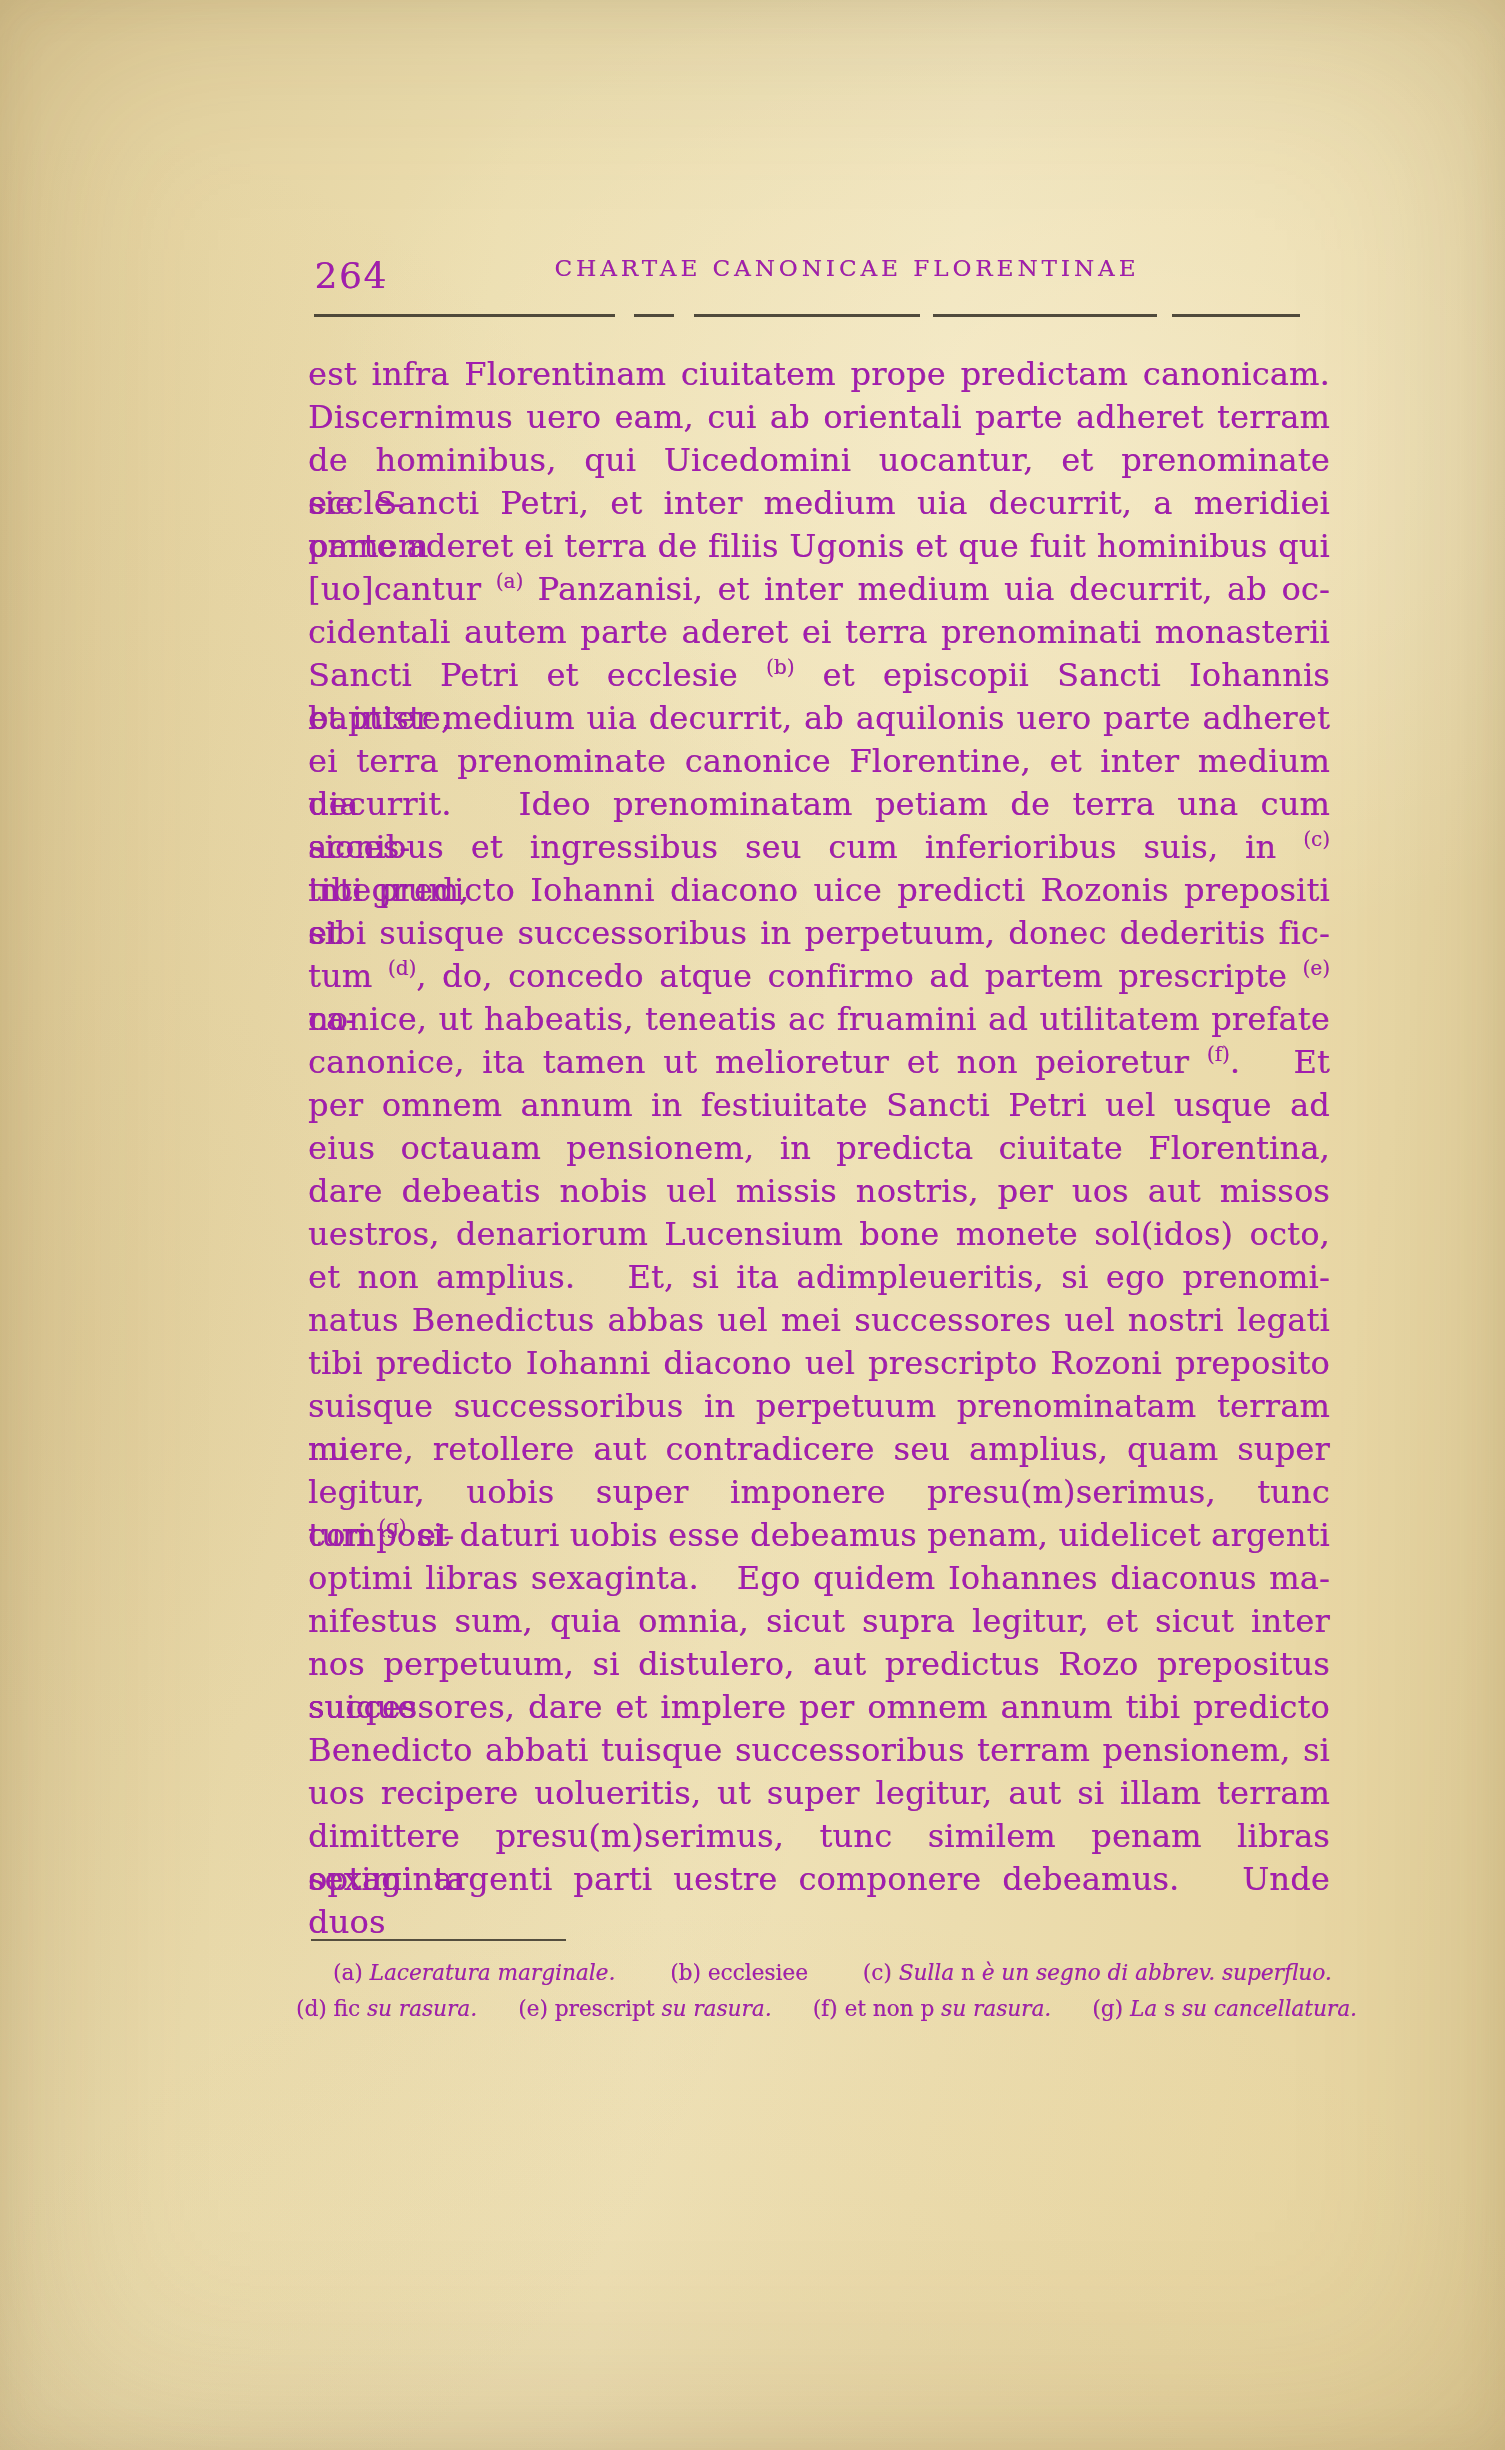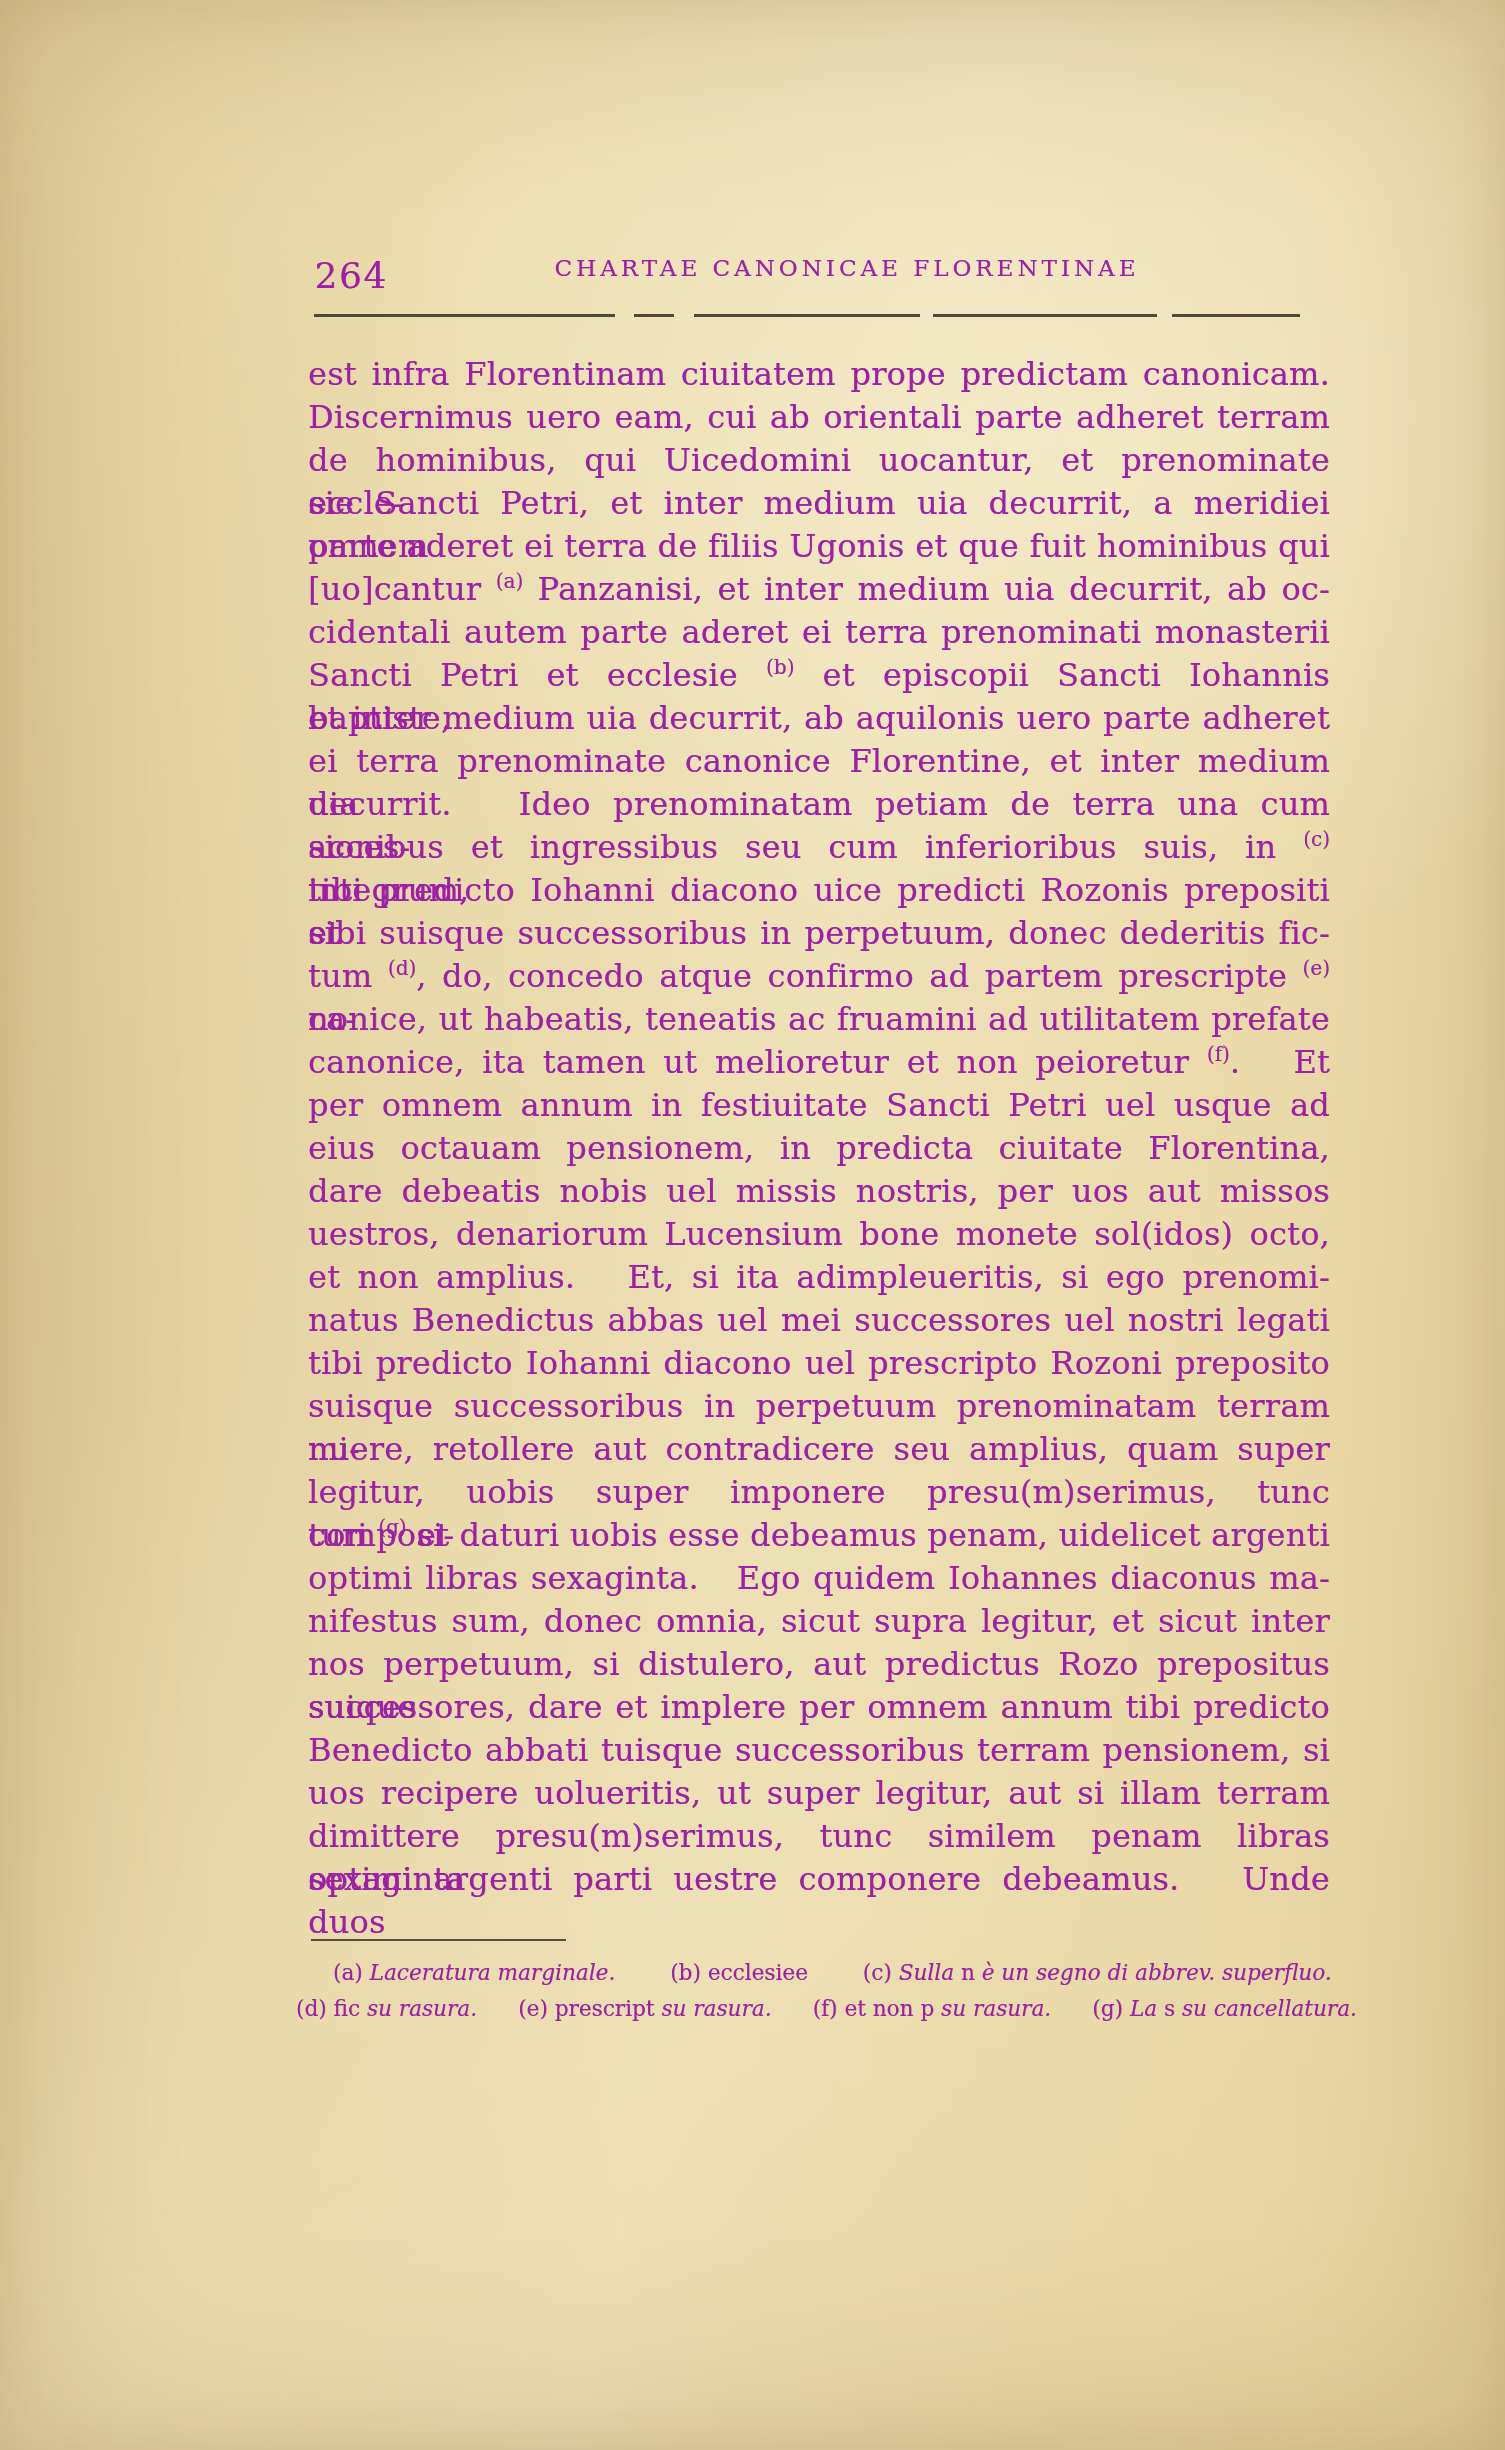--- a/index.html
+++ b/index.html
@@ -99,21 +99,21 @@
     <div class="line">dare debeatis nobis uel missis nostris, per uos aut missos</div>
     <div class="line">uestros, denariorum Lucensium bone monete sol(idos) octo,</div>
     <div class="line">et non amplius.   Et, si ita adimpleueritis, si ego prenomi-</div>
     <div class="line">natus Benedictus abbas uel mei successores uel nostri legati</div>
     <div class="line">tibi predicto Iohanni diacono uel prescripto Rozoni preposito</div>
     <div class="line">suisque successoribus in perpetuum prenominatam terram mi-</div>
     <div class="line">nuere, retollere aut contradicere seu amplius, quam super</div>
     <div class="line">legitur, uobis super imponere presu(m)serimus, tunc composi-</div>
     <div class="line">turi <sup class="fn-mark">(g)</sup> et daturi uobis esse debeamus penam, uidelicet argenti</div>
     <div class="line">optimi libras sexaginta.   Ego quidem Iohannes diaconus ma-</div>
-    <div class="line">nifestus sum, donec omnia, sicut supra legitur, et sicut inter</div>
+    <div class="line">nifestus sum, quia omnia, sicut supra legitur, et sicut inter</div>
     <div class="line">nos perpetuum, si distulero, aut predictus Rozo prepositus suique</div>
     <div class="line">successores, dare et implere per omnem annum tibi predicto</div>
     <div class="line">Benedicto abbati tuisque successoribus terram pensionem, si</div>
     <div class="line">uos recipere uolueritis, ut super legitur, aut si illam terram</div>
     <div class="line">dimittere presu(m)serimus, tunc similem penam libras sexaginta</div>
     <div class="line">optimi argenti parti uestre componere debeamus.   Unde duos</div>
   </div>
 
 <div class="footnote-rule"></div>
 <div class="footnotes ink" id="footnotes">

